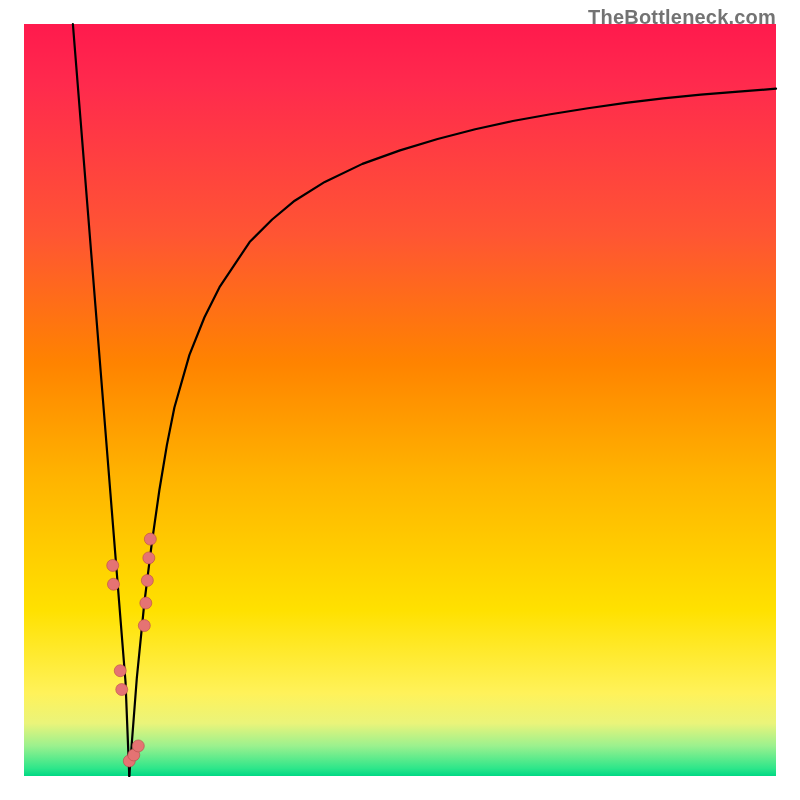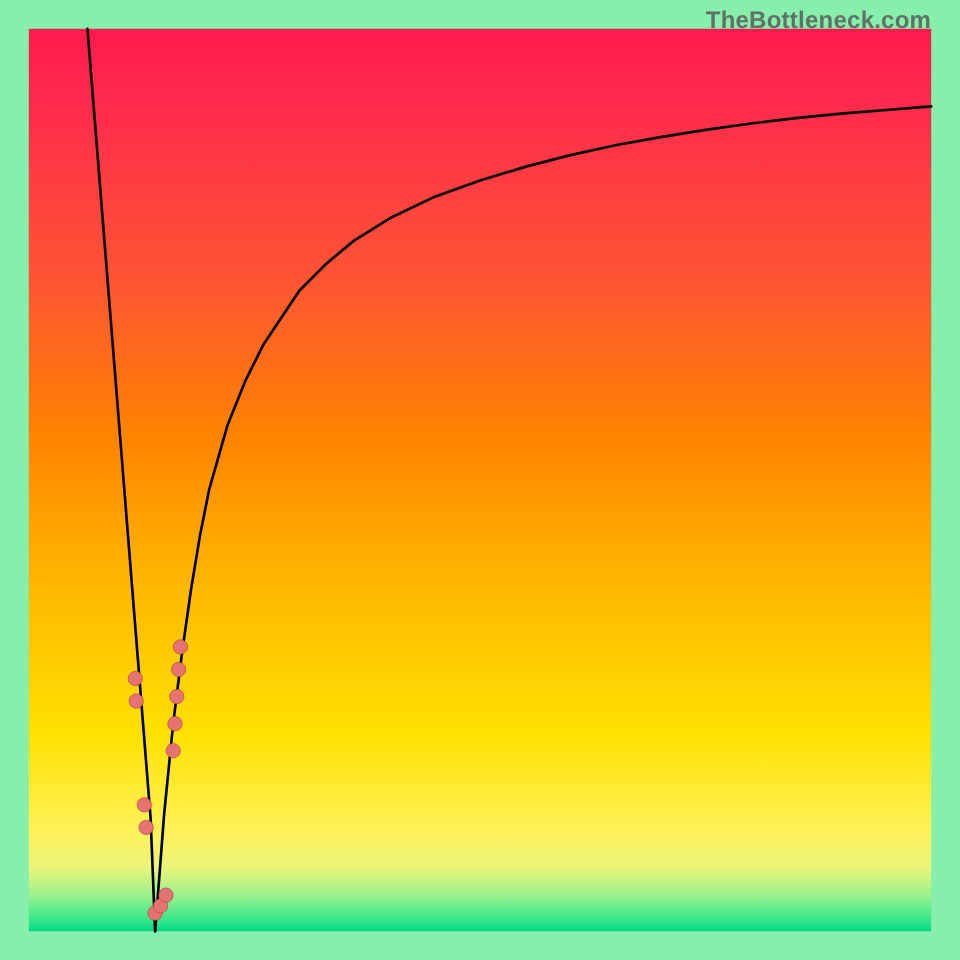--- a/index.html
+++ b/index.html
@@ -8,21 +8,21 @@
     width: 800px;
     height: 800px;
     overflow: hidden;
     background: #000;
     font-family: Arial, Helvetica, sans-serif;
   }
   .canvas-wrap {
     position: relative;
     width: 800px;
     height: 800px;
-    background: #86efac;
+    background: #ffffff;
   }
   
   .plot-area {
     position: absolute;
     left: 24px;
     top: 24px;
     width: 752px;   
     height: 752px;  
     
     background: linear-gradient(

